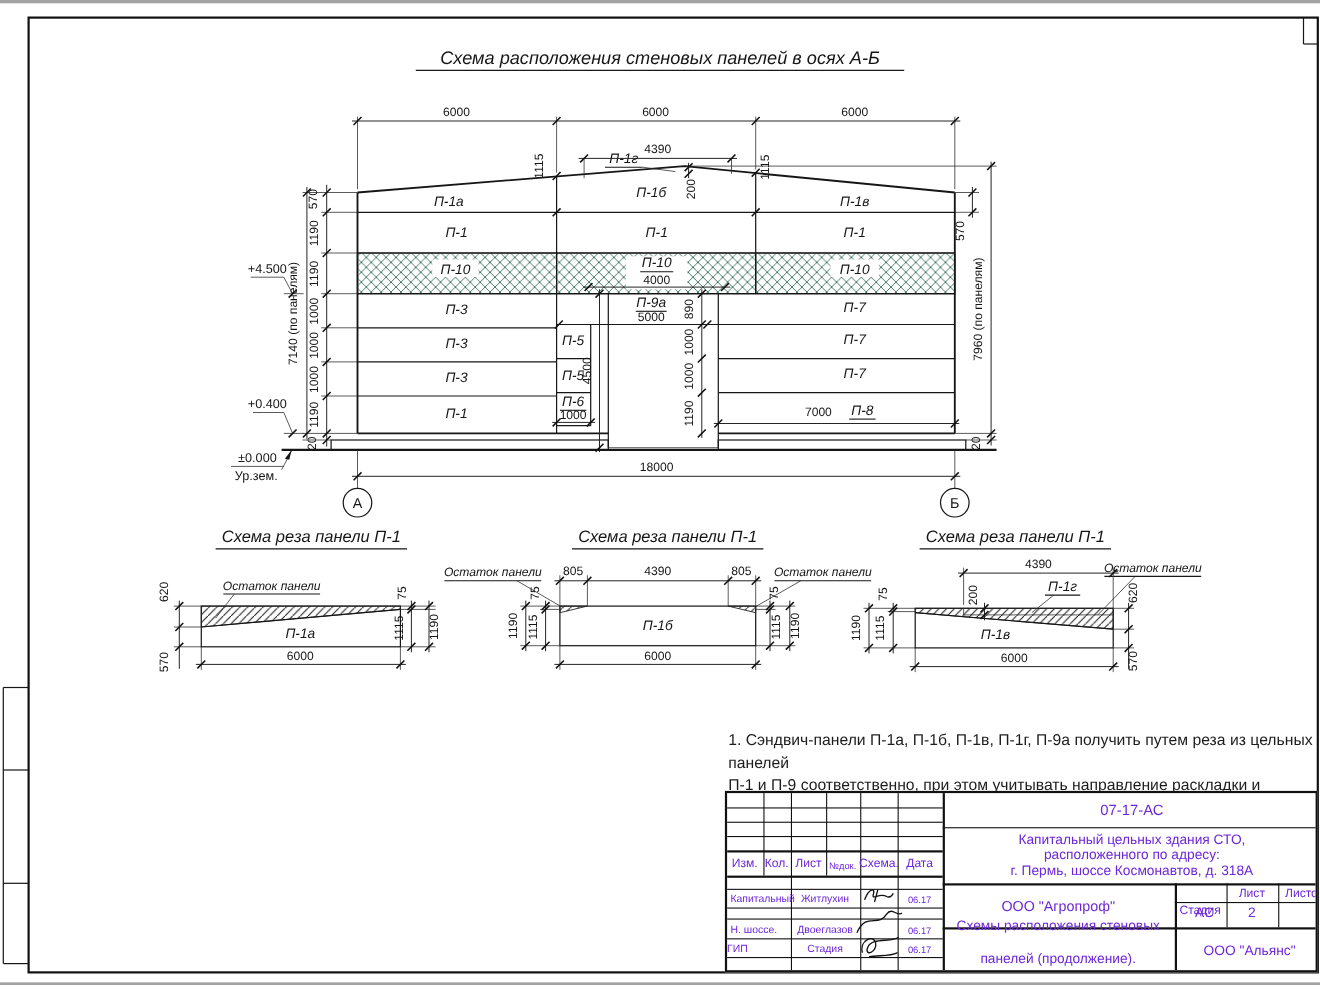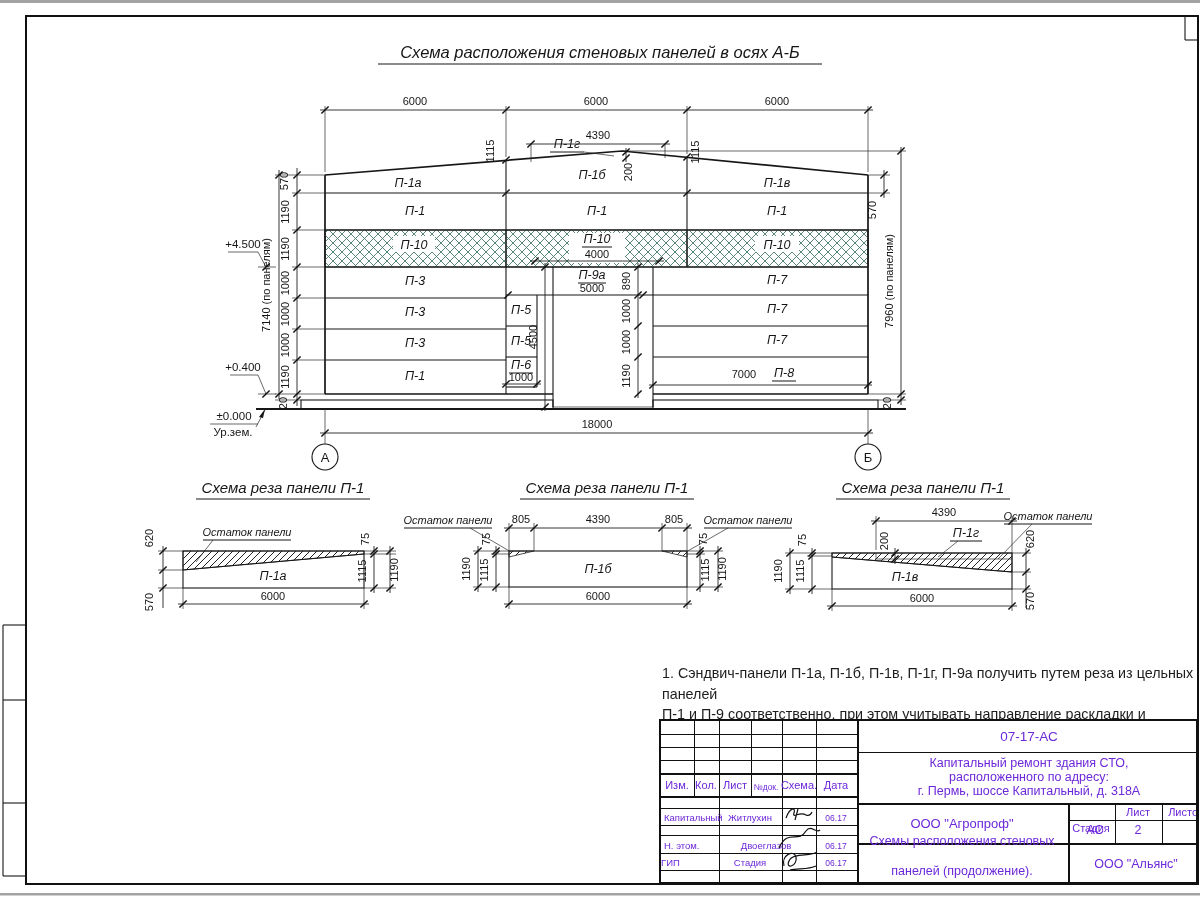--- a/index.html
+++ b/index.html
@@ -493,31 +493,31 @@
   <span class="t tc" style="left:16px;top:58px;font-size:11px">Изм.</span>
   <span class="t tc" style="left:45px;top:58px;font-size:11px">Кол.</span>
   <span class="t tc" style="left:74px;top:58px;font-size:11px">Лист</span>
   <span class="t tc" style="left:105px;top:60px;font-size:8.5px">№док.</span>
   <span class="t tc" style="left:138px;top:58px;font-size:11px">Схема.</span>
   <span class="t tc" style="left:175px;top:58px;font-size:11px">Дата</span>
 
   <span class="t" style="left:3px;top:90px;font-size:9.5px">Капитальный</span>
   <span class="t tc" style="left:89px;top:90px;font-size:9.5px">Житлухин</span>
   <span class="t tc" style="left:175px;top:91px;font-size:8.5px">06.17</span>
-  <span class="t" style="left:3px;top:118px;font-size:9.5px">Н. этом.</span>
-  <span class="t tc" style="left:105px;top:118px;font-size:9.5px">Двоеглазов</span>
+  <span class="t" style="left:3px;top:118px;font-size:9.5px">Н. шоссе.</span>
+  <span class="t tc" style="left:89px;top:118px;font-size:9.5px">Двоеглазов</span>
   <span class="t tc" style="left:175px;top:119px;font-size:8.5px">06.17</span>
   <span class="t" style="left:0;top:135px;font-size:9.5px">ГИП</span>
   <span class="t tc" style="left:89px;top:135px;font-size:9.5px">Стадия</span>
   <span class="t tc" style="left:175px;top:136px;font-size:8.5px">06.17</span>
 
   <span class="t tc" style="left:368px;top:9px;font-size:13.5px">07-17-АС</span>
-  <span class="t tc" style="left:368px;top:36px;font-size:12.5px">Капитальный ремонт здания СТО,</span>
+  <span class="t tc" style="left:368px;top:36px;font-size:12.5px">Капитальный цельных здания СТО,</span>
   <span class="t tc" style="left:368px;top:50px;font-size:12.5px">расположенного по адресу:</span>
-  <span class="t tc" style="left:368px;top:64px;font-size:12.5px">г. Пермь, шоссе Капитальный, д. 318А</span>
+  <span class="t tc" style="left:368px;top:64px;font-size:12.5px">г. Пермь, шоссе Космонавтов, д. 318А</span>
   <span class="t tc" style="left:301px;top:96px;font-size:13px">ООО "Агропроф"</span>
   <span class="t tc" style="left:301px;top:114px;font-size:12.5px">Схемы расположения стеновых</span>
   <span class="t tc" style="left:301px;top:144px;font-size:12.5px">панелей (продолжение).</span>
   <span class="t tc" style="left:430px;top:101px;font-size:11px">Стадия</span>
   <span class="t tc" style="left:477px;top:85px;font-size:11px">Лист</span>
   <span class="t tc" style="left:525px;top:85px;font-size:11px">Листов</span>
   <span class="t tc" style="left:434px;top:103px;font-size:12.5px">АС</span>
   <span class="t tc" style="left:477px;top:103px;font-size:12.5px">2</span>
   <span class="t tc" style="left:475px;top:137px;font-size:12.5px">ООО "Альянс"</span>
 </div>

